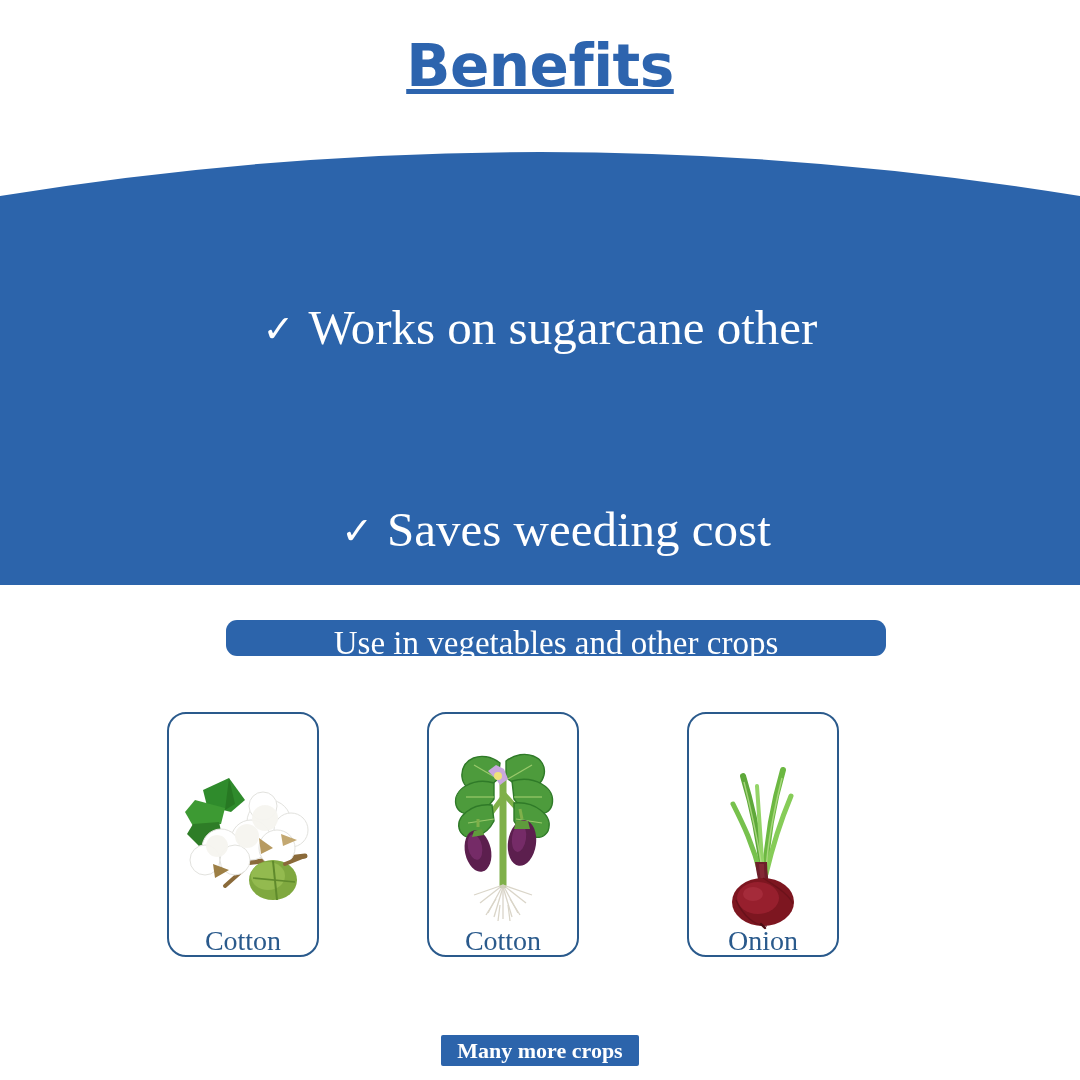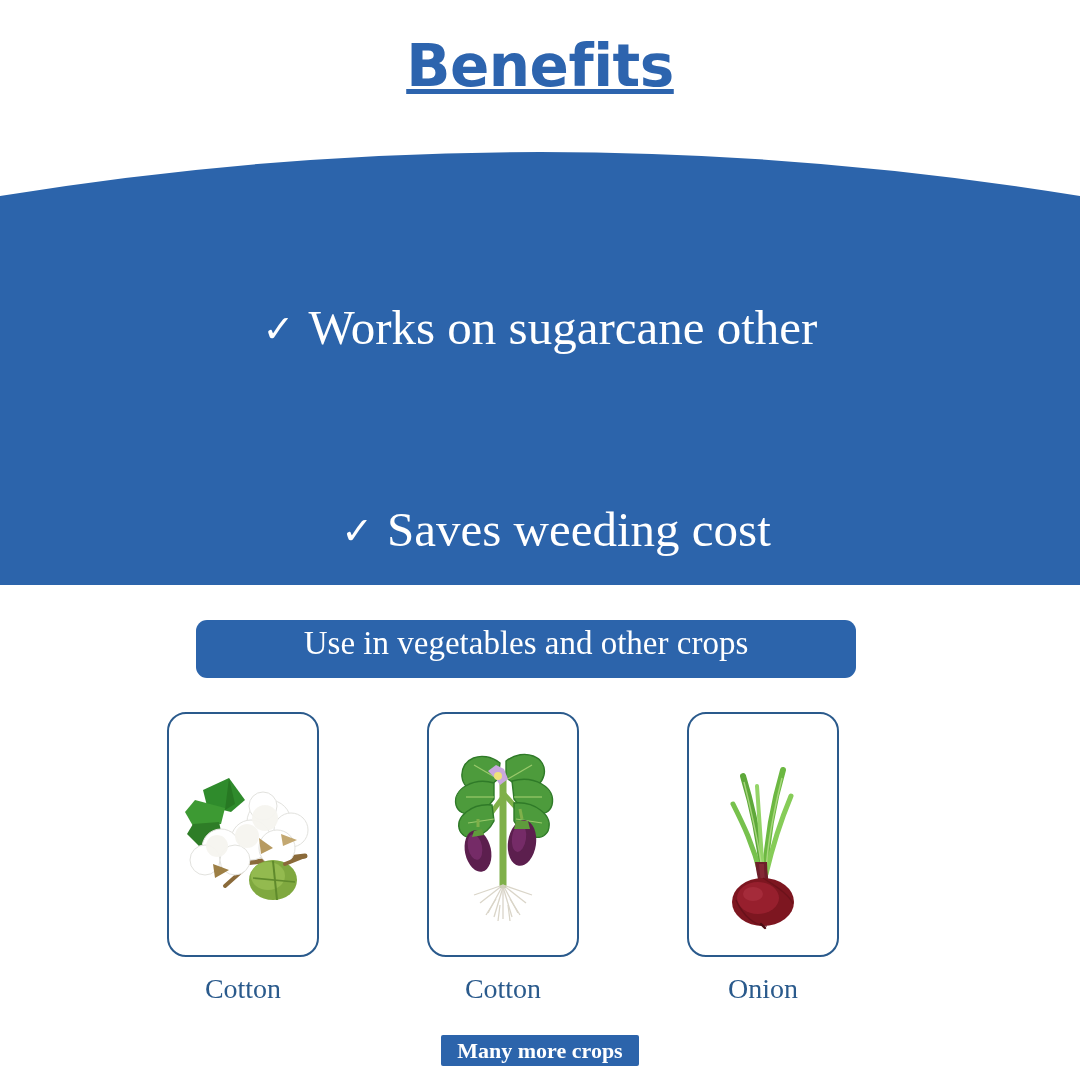--- a/index.html
+++ b/index.html
@@ -75,24 +75,24 @@
     margin-right: 14px;
   }
   .b0 { top: 6px; }
   .b1 { top: 107px; }
   .b2 { top: 208px; }
   .b3 { top: 309px; margin-left: 16px; }
 
   
   .section-pill {
     position: absolute;
-    left: 196px;
+    left: 226px;
     top: 620px;
     width: 660px;
-    height: 58px;
+    height: 36px;
     background: #2c64ab;
     border-radius: 11px;
     color: #ffffff;
     font-family: "Liberation Serif", serif;
     font-size: 33px;
     line-height: 47px;
     text-align: center;
     box-sizing: border-box;
     white-space: nowrap;
   }
@@ -121,21 +121,21 @@
   }
   .card-0 { left: 167px; }
   .card-1 { left: 427px; }
   .card-2 { left: 687px; }
 
   .card-art { display: block; }
 
   .card-labels {
     position: absolute;
     left: 0;
-    top: 972px;
+    top: 924px;
     width: 976px;
     height: 40px;
   }
   .card-label {
     position: absolute;
     top: 0;
     width: 200px;
     text-align: center;
     color: #2a5a8c;
     font-family: "Liberation Serif", serif;

